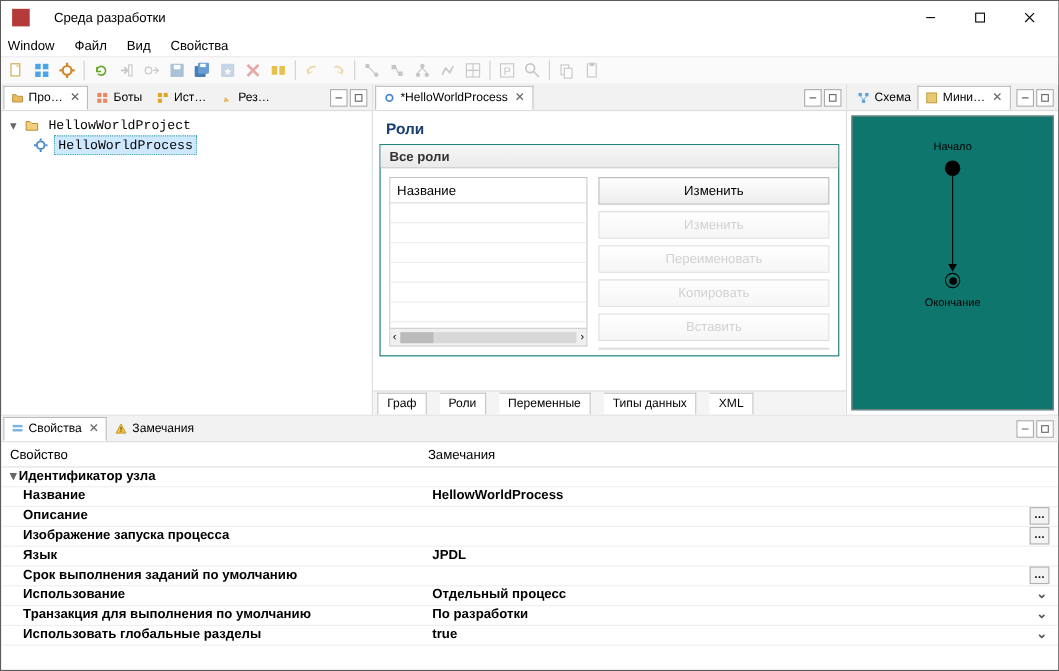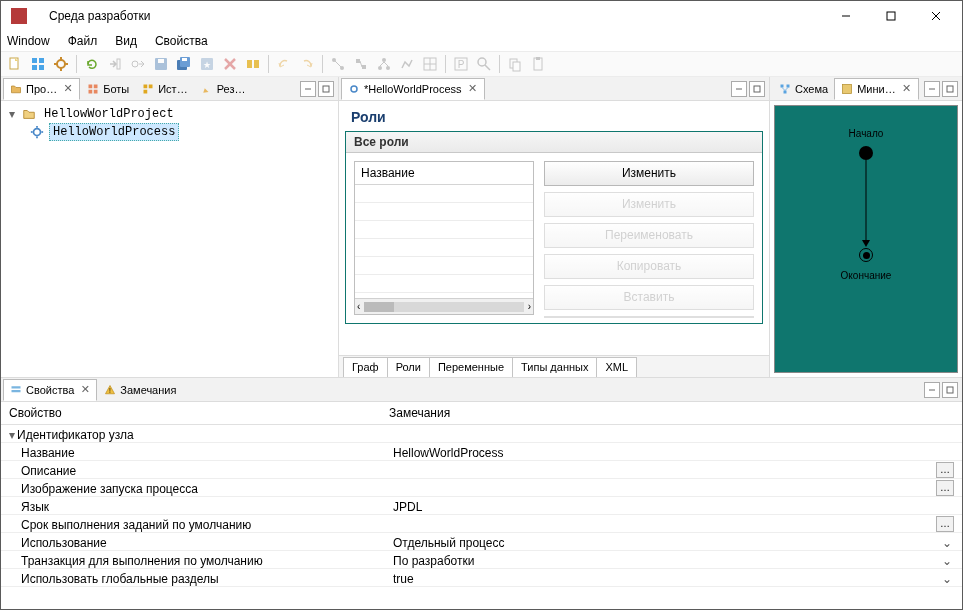--- a/index.html
+++ b/index.html
@@ -56,41 +56,41 @@
   .section-body { display: flex; gap: 10px; padding: 8px; height: 170px; }
   .grid { flex: 1; border: 1px solid #bfbfbf; display: flex; flex-direction: column; }
   .grid-header { background: #fff; border-bottom: 1px solid #d4d4d4; padding: 4px 6px; }
   .grid-rows { flex: 1; background: #fff; }
   .grid-rows .gr { height: 18px; border-bottom: 1px solid #ececec; }
   .grid-scroll { height: 16px; background: #f0f0f0; display: flex; align-items: center; justify-content: space-between; padding: 0 2px; border-top: 1px solid #d0d0d0; }
   .btncol { width: 210px; display: flex; flex-direction: column; gap: 6px; }
   .act-btn { height: 25px; border: 1px solid #b8b8b8; background: linear-gradient(#fefefe,#ececec); text-align: center; line-height: 23px; }
   .act-btn.disabled { color: #9a9a9a; }
 
-  .editor-bottom-tabs { height: 22px; display: flex; align-items: center; border-top: 1px solid #dcdcdc; background: #f4f4f4; padding-left: 4px; gap: 0; margin-top: auto; }
+  .editor-bottom-tabs { height: 22px; display: flex; align-items: center; border-top: 1px solid #dcdcdc; background: #f4f4f4; padding-left: 4px; gap: 12px; margin-top: auto; }
   .btab { padding: 2px 8px; border: 1px solid #c4c4c4; background: #fff; border-bottom: none; height: 20px; display: flex; align-items: center; font-size: 11px; }
   .btab + .btab { border-left: none; }
   .btab.active { background: #fff; font-weight: 400; border-top: 1px solid #c4c4c4; }
 
   
   .diagram { flex: 1; margin: 4px; border: 1px solid #888; position: relative; background: #0f766e; }
   .dnode-label { position: absolute; width: 100%; text-align: center; font-size: 10px; }
   .dnode-dot { position: absolute; width: 14px; height: 14px; border-radius: 50%; background: #000; left: 50%; transform: translateX(-50%); }
   .dline { position: absolute; width: 1px; background: #000; left: 50%; transform: translateX(-50%); }
   .darrow { position: absolute; left: 50%; transform: translateX(-50%); width: 0; height: 0; border-left: 4px solid transparent; border-right: 4px solid transparent; border-top: 7px solid #000; }
   .dend { position: absolute; width: 14px; height: 14px; border-radius: 50%; border: 1.5px solid #000; left: 50%; transform: translateX(-50%); display: flex; align-items: center; justify-content: center; }
   .dend-inner { width: 7px; height: 7px; border-radius: 50%; background: #000; }
 
   
   .bottom { height: 232px; border-top: 1px solid #dcdcdc; display: flex; flex-direction: column; }
   .bottom .viewtabs { }
   .prop-head { display: flex; padding: 4px 8px; border-bottom: 1px solid #e0e0e0; }
   .prop-head .col1 { width: 380px; }
   .prop-rows { flex: 1; overflow: auto; }
-  .prow { display: flex; align-items: flex-end; height: 18px; border-bottom: 1px solid #eee; padding: 0 8px; }
+  .prow { display: flex; align-items: flex-start; height: 18px; border-bottom: 1px solid #eee; padding: 0 8px; font-weight: bold; }
   .prow .pk { width: 380px; padding-left: 12px; }
   .prow .pv { flex: 1; padding-left: 4px; }
   .prow .pedit { width: 18px; height: 16px; border: 1px solid #b0b0b0; background: #f2f2f2; text-align: center; line-height: 13px; font-size: 10px; margin-left: 4px; }
   .prow .pdd { width: 14px; color: #555; text-align: center; }
   .ptwisty { width: 10px; color: #666; margin-right: 2px; }
   .pindent { padding-left: 0 !important; }
 
 </style>
 </head>
 <body>

